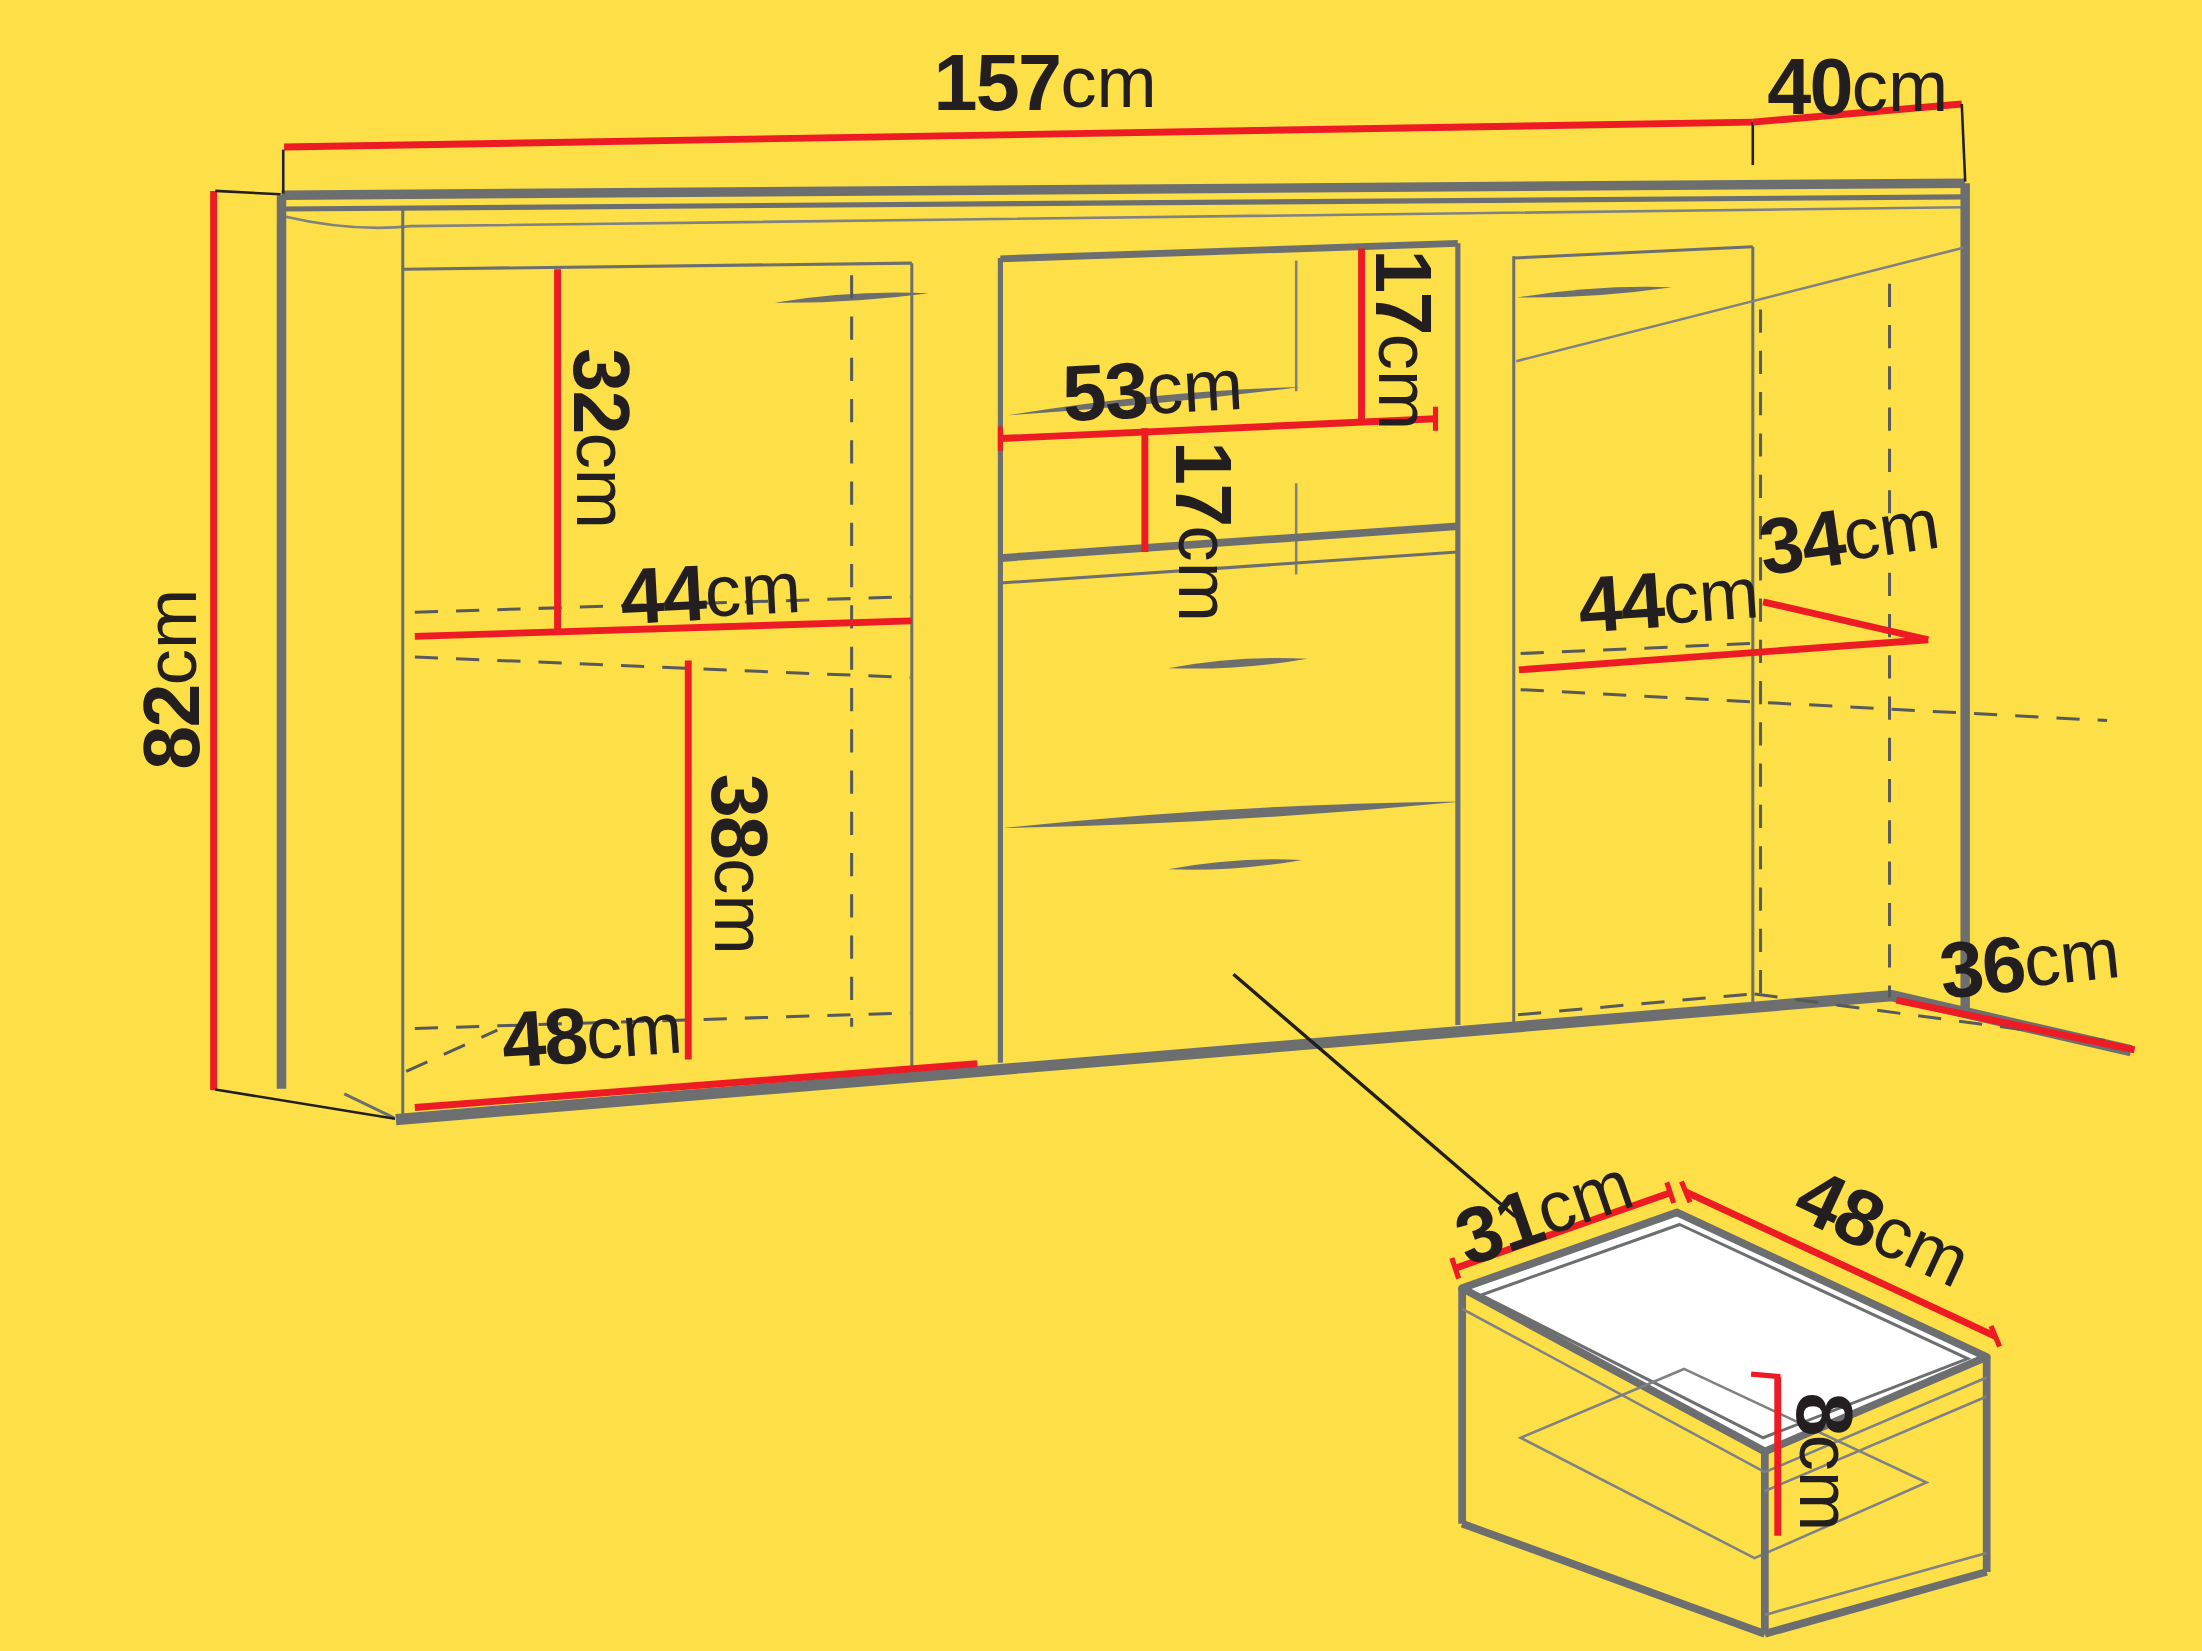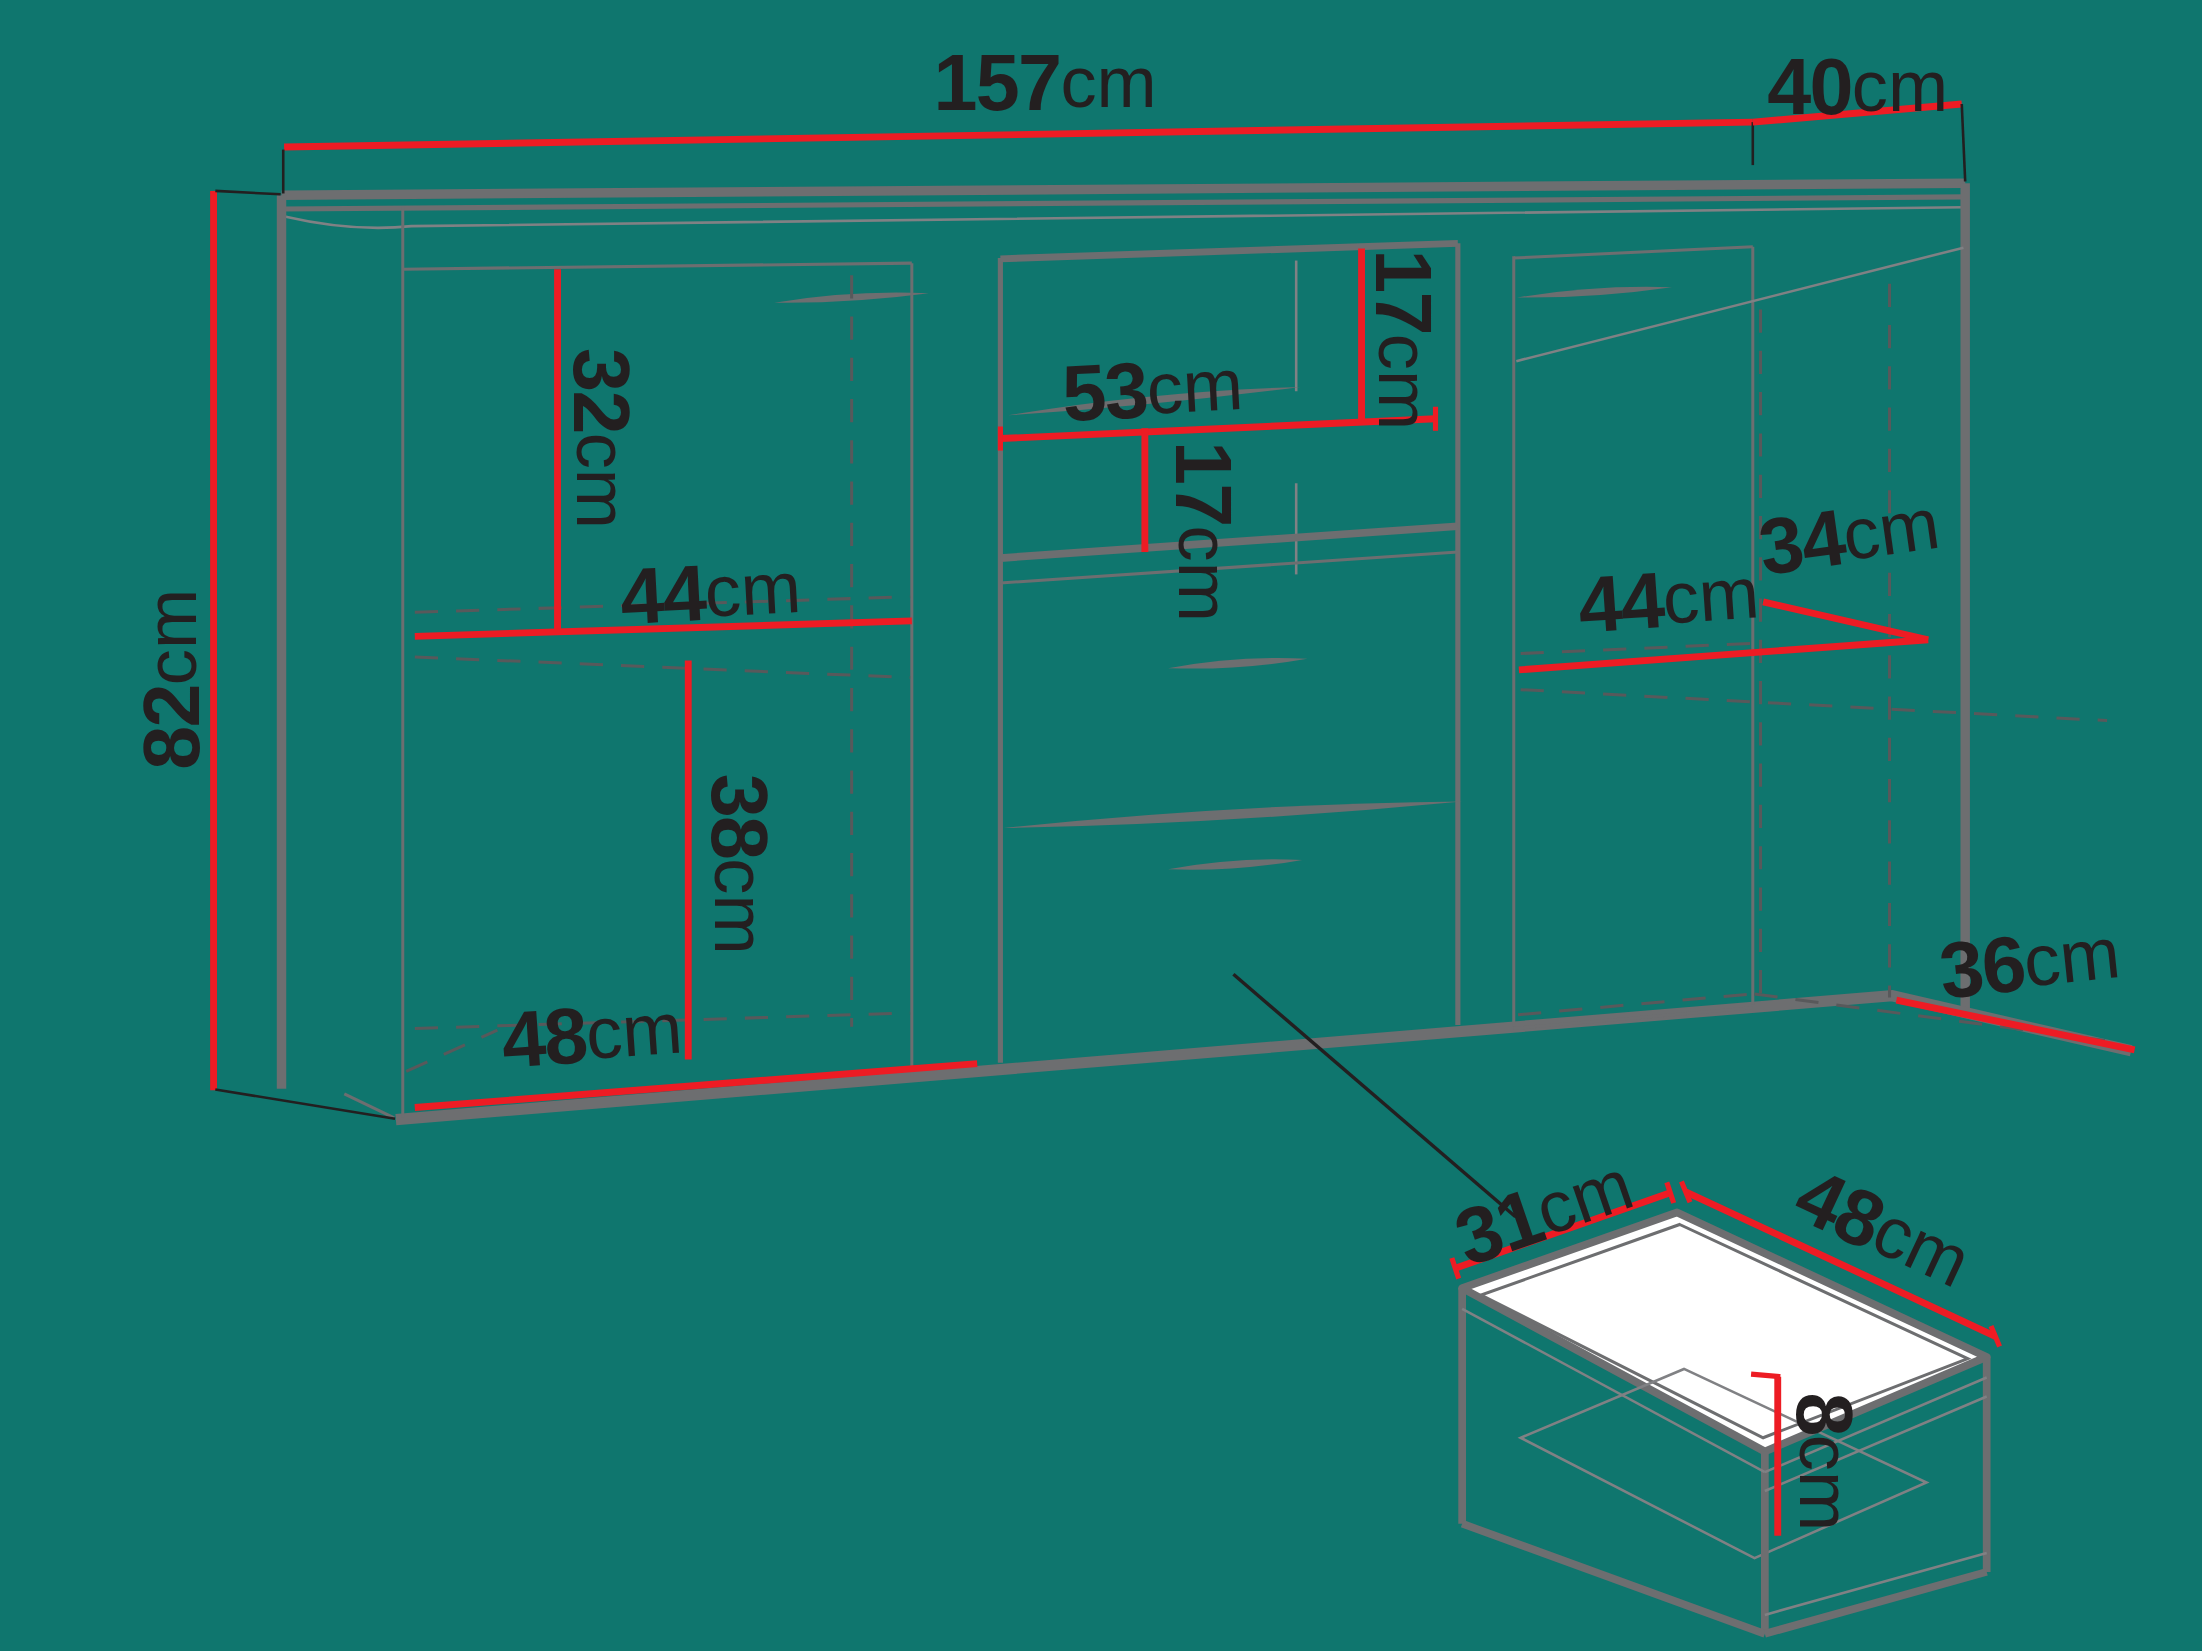--- a/index.html
+++ b/index.html
@@ -1,16 +1,16 @@
 <!DOCTYPE html>
 <html style="font-size:13.8px"><head>
 <meta charset="utf-8">
 <style>
   html,body{margin:0;padding:0;background:#ffffff;width:100%;height:100%;}
-  .stage{width:100vw;height:100vh;display:flex;align-items:flex-start;justify-content:center;background:#0f766e;}
+  .stage{width:100vw;height:100vh;display:flex;align-items:flex-start;justify-content:center;background:#fde047;}
   svg{width:100%;height:100%;display:block;font-family:"Liberation Sans", sans-serif;}
   .red{stroke:#ED1C24;stroke-width:8;fill:none;stroke-linecap:butt;}
   .redtick{stroke:#ED1C24;stroke-width:6;fill:none;}
   .thick{stroke:#6D6E70;stroke-width:11;fill:none;stroke-linecap:butt;}
   .mid{stroke:#6D6E70;stroke-width:6;fill:none;}
   .thin{stroke:#6D6E70;stroke-width:3.5;fill:none;}
   .thin2{stroke:#808184;stroke-width:3;fill:none;}
   .dash{stroke:#58595B;stroke-width:3.5;fill:none;stroke-dasharray:27 21;}
   .blk{stroke:#231F20;stroke-width:3;fill:none;}
   .lens{fill:#6D6E70;stroke:none;}

